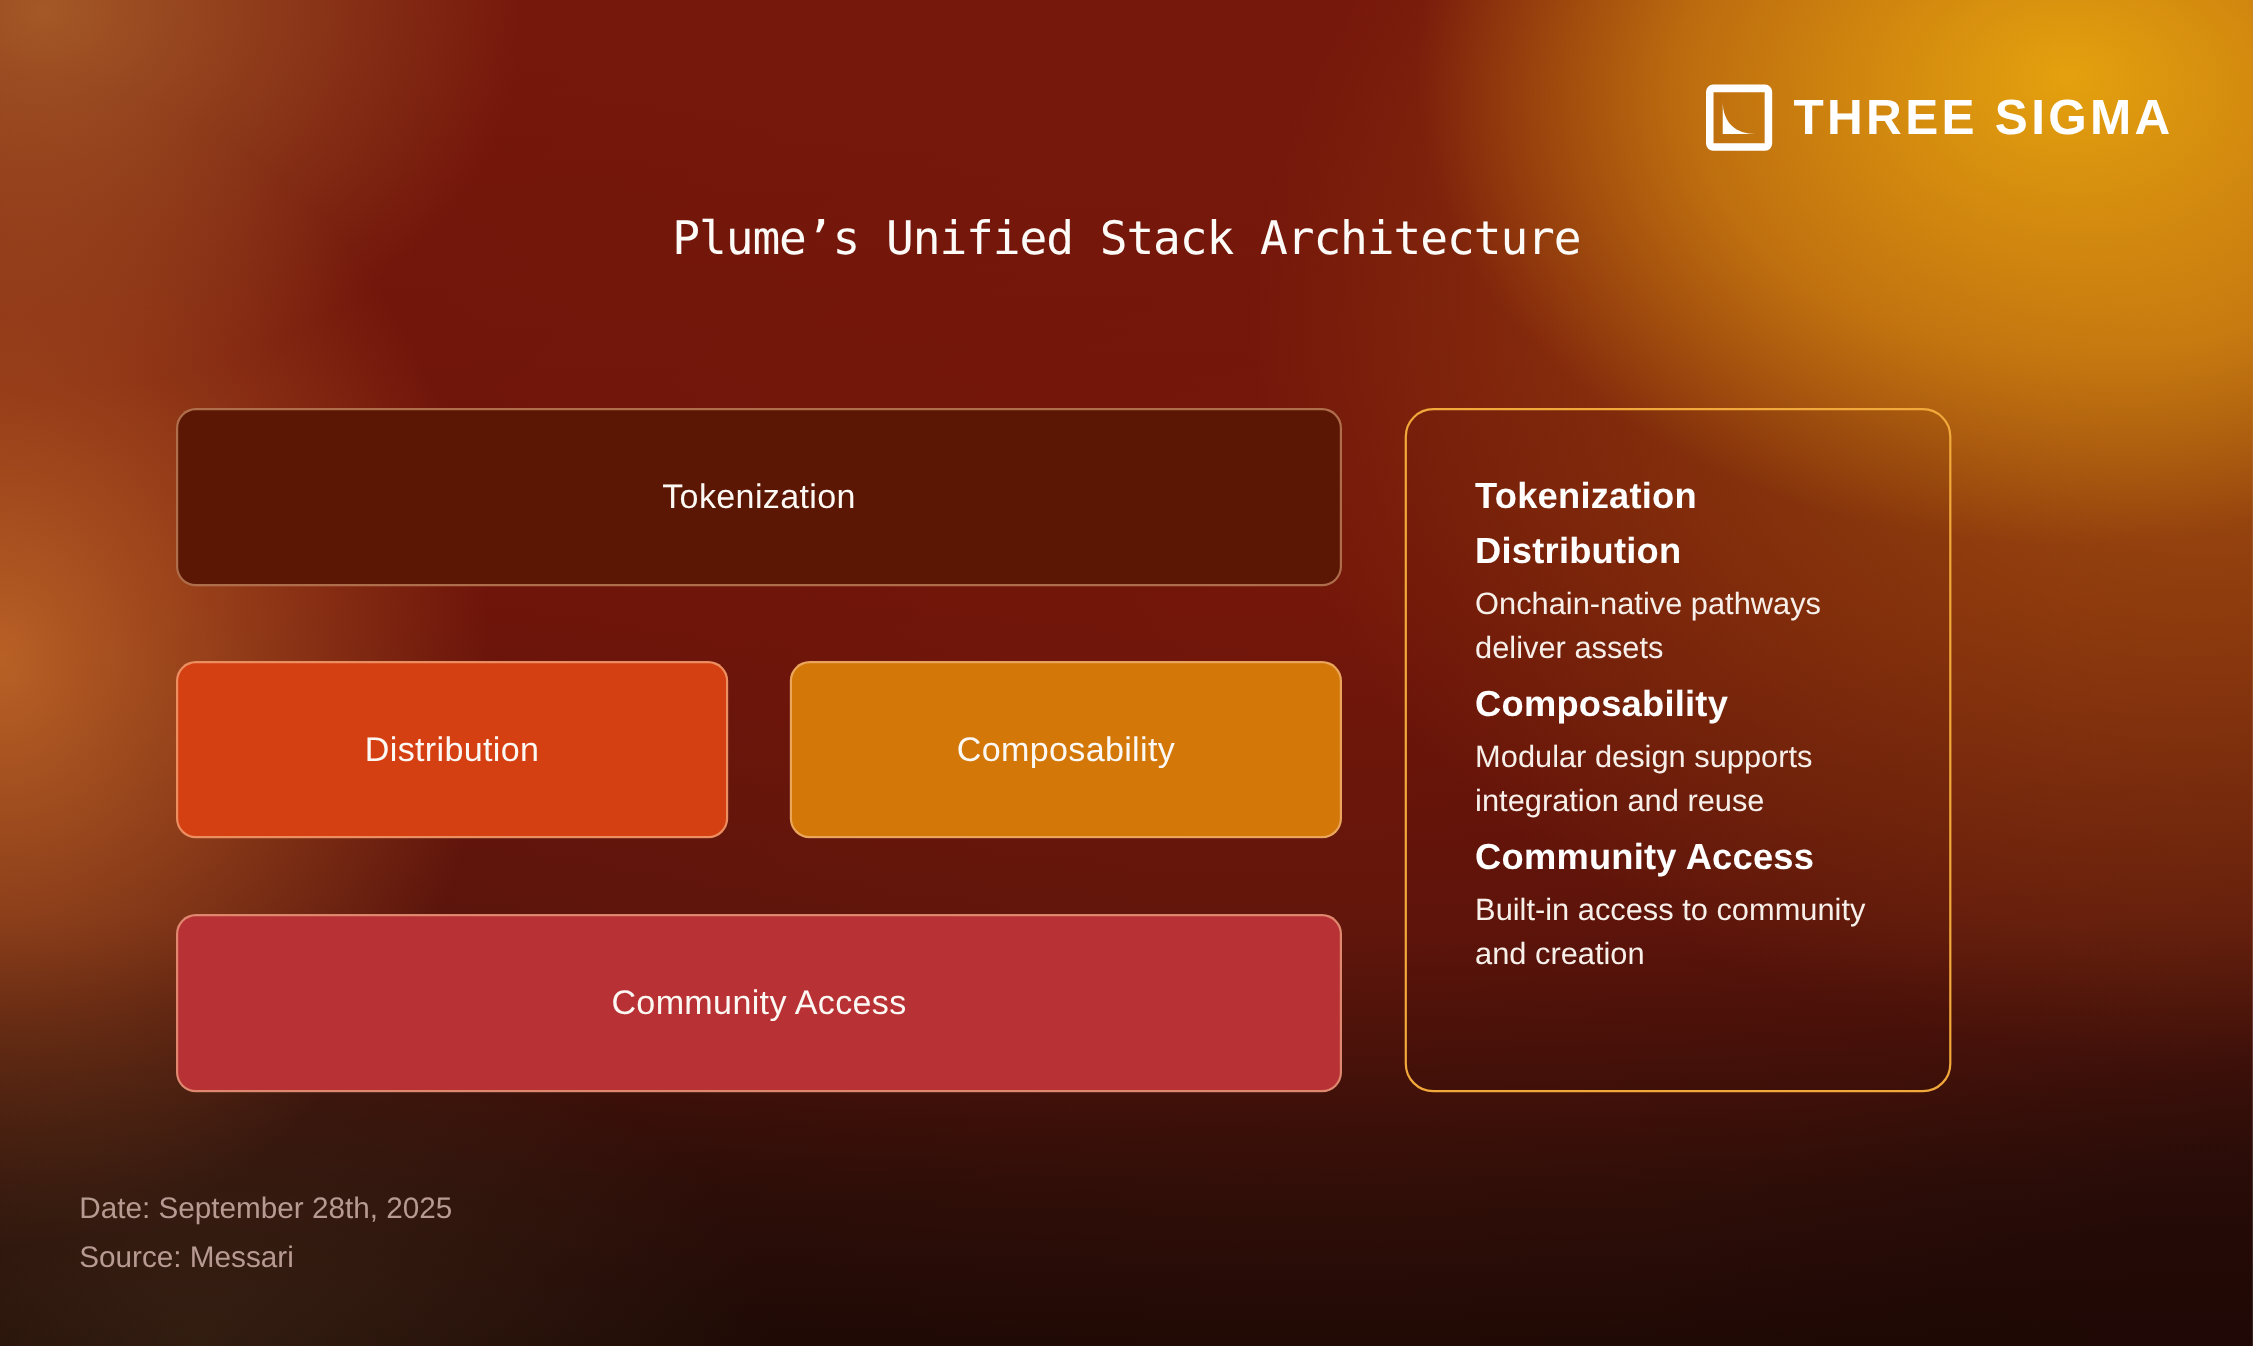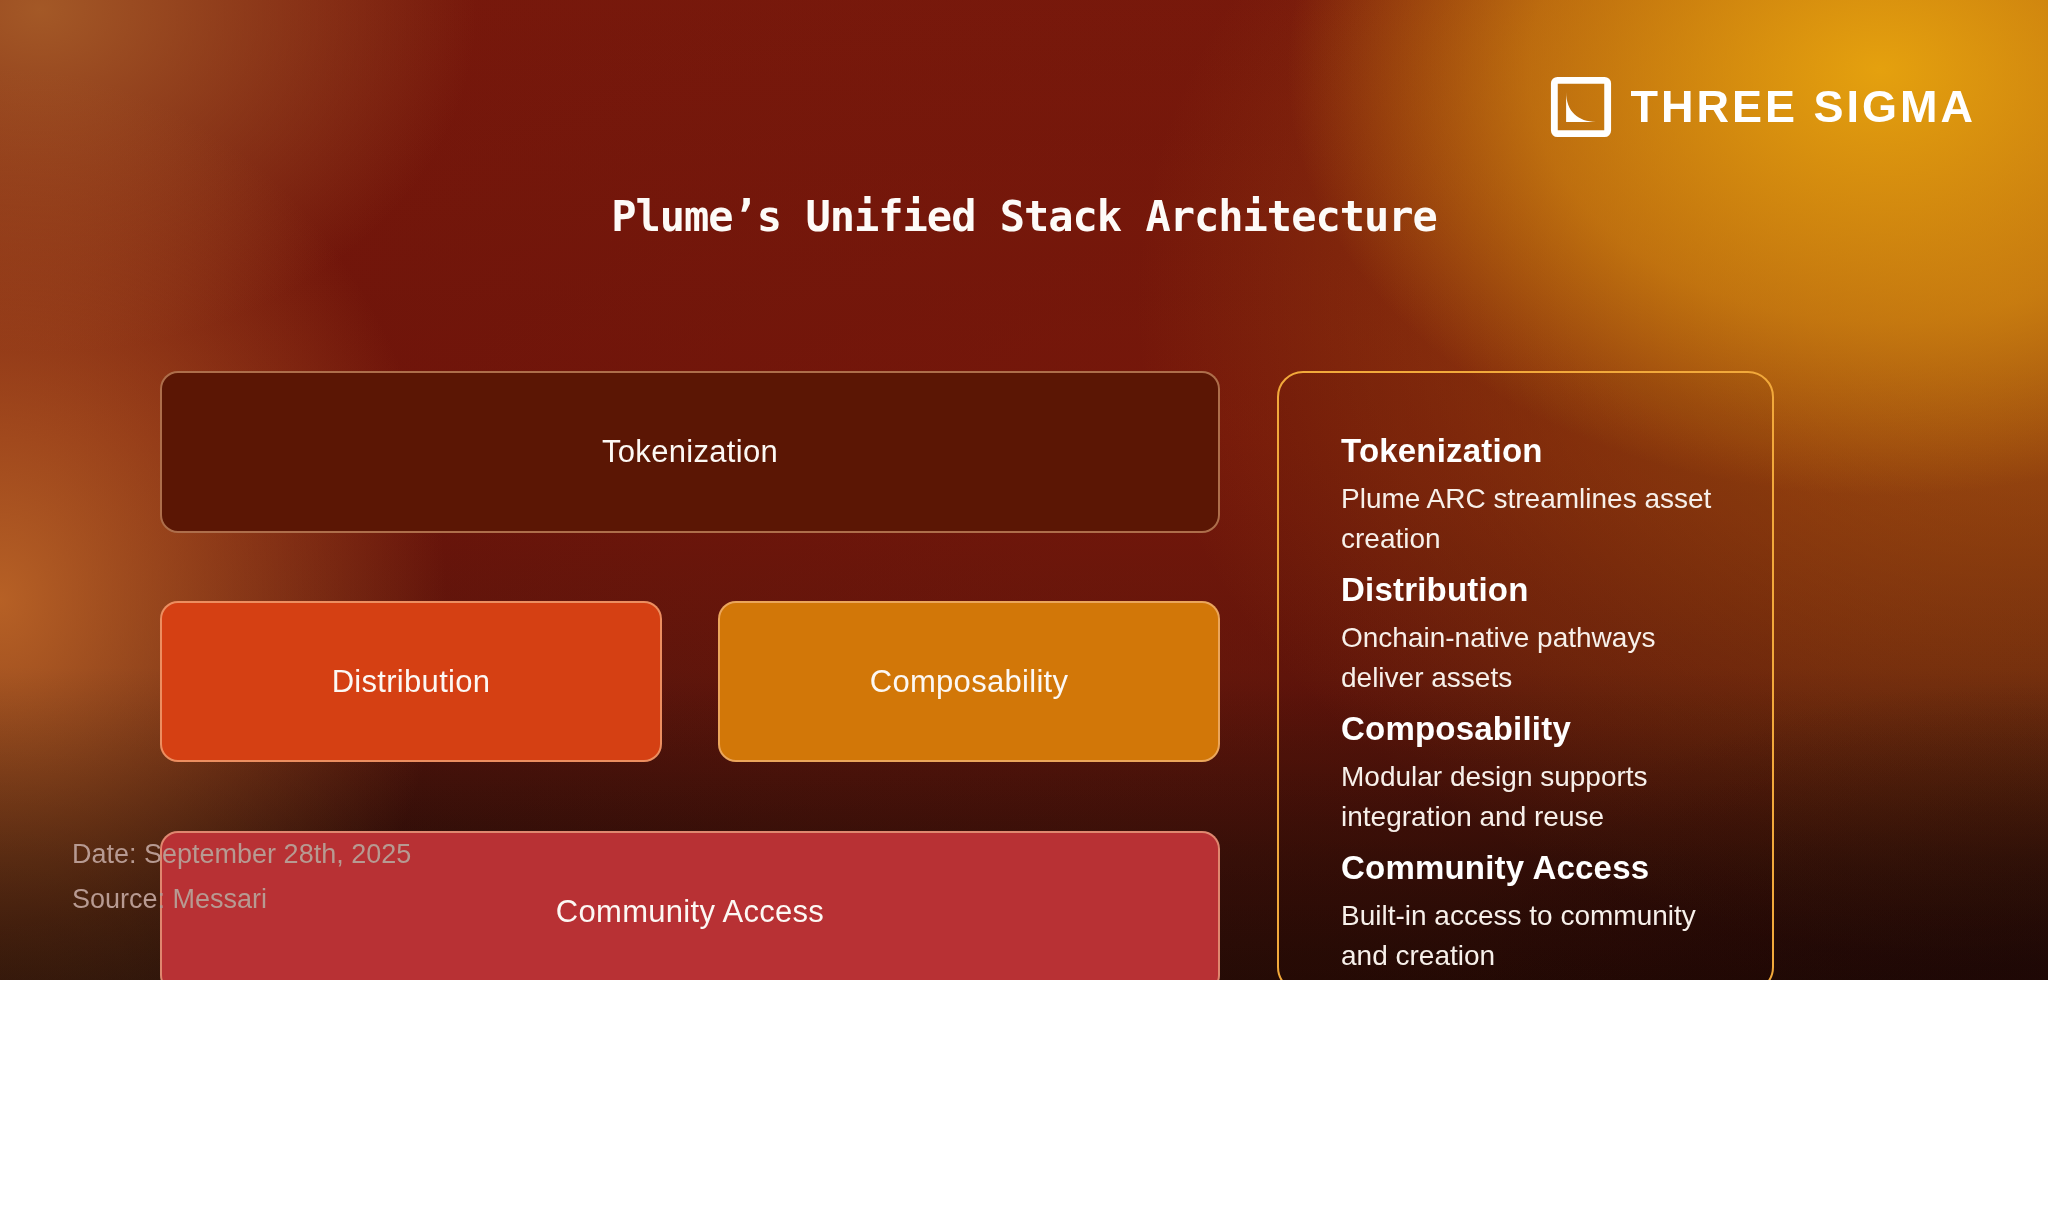--- a/index.html
+++ b/index.html
@@ -4,21 +4,21 @@
 <style>
   * { margin: 0; padding: 0; box-sizing: border-box; }
   html, body { width: 2048px; height: 1224px; }
   body {
     font-family: "Liberation Sans", sans-serif;
     overflow: hidden;
   }
   .canvas {
     position: relative;
     width: 2048px;
-    height: 980px;
+    height: 1224px;
     overflow: hidden;
     background:
       radial-gradient(ellipse 780px 560px at 1880px 70px,  rgba(233,166,14,0.95) 0%, rgba(224,150,16,0.60) 45%, rgba(224,150,16,0) 76%),
       radial-gradient(ellipse 1250px 950px at 2010px 300px, rgba(205,135,20,0.55) 0%, rgba(205,135,20,0) 70%),
       radial-gradient(ellipse 620px 740px at 0px 600px,    rgba(198,110,42,0.85) 0%, rgba(198,110,42,0) 72%),
       radial-gradient(ellipse 560px 440px at 40px 10px,    rgba(166,92,40,0.95) 0%, rgba(166,92,40,0) 78%),
       radial-gradient(ellipse 700px 420px at 180px 1224px, rgba(105,75,45,0.55) 0%, rgba(105,75,45,0) 75%),
       radial-gradient(ellipse 1500px 1000px at 58% 42%,    rgba(124,26,10,0.55) 0%, rgba(95,16,8,0) 78%),
       linear-gradient(180deg, #76180c 0%, #6b130a 45%, #55140c 70%, #33100a 88%, #290d07 100%);
   }
@@ -47,21 +47,21 @@
     white-space: nowrap;
   }
 
   
   .title {
     position: absolute;
     top: 192px; left: 0;
     width: 100%;
     text-align: center;
     font-family: "DejaVu Sans Mono", monospace;
-    font-weight: bold;
+    font-weight: normal;
     font-size: 42px;
     letter-spacing: -1px;
     color: #fdfbf8;
     z-index: 3;
   }
 
   
   .box {
     position: absolute;
     display: flex; align-items: center; justify-content: center;
@@ -147,22 +147,20 @@
     <span>Composability</span>
   </div>
 
   <div class="box box-community" style="background-color: rgb(184, 49, 52);">
     <span>Community Access</span>
   </div>
 
   <aside class="legend" style="border-color: rgb(242, 169, 59);">
     <section>
       <h2>Tokenization</h2>
-      <p>Plume ARC streamlines asset
-creation</p>
     </section>
     <section>
       <h2>Distribution</h2>
       <p>Onchain-native pathways
 deliver assets</p>
     </section>
     <section>
       <h2>Composability</h2>
       <p>Modular design supports
 integration and reuse</p>

